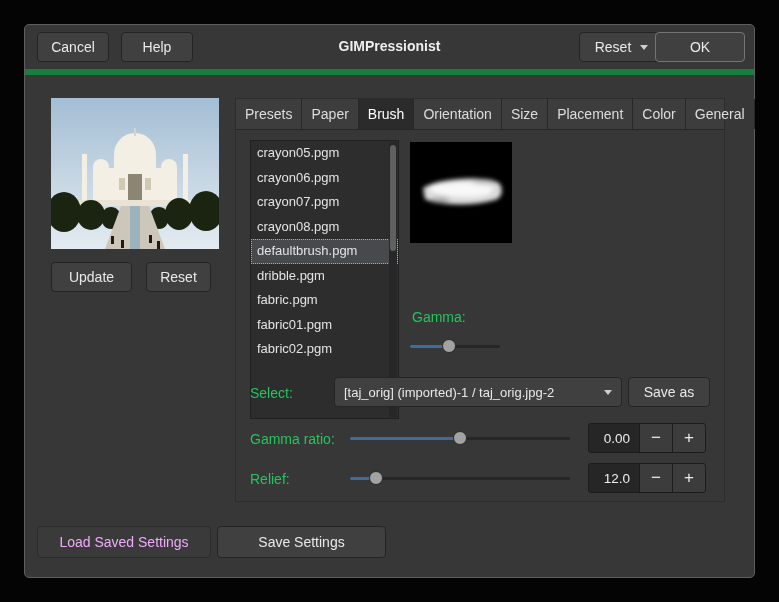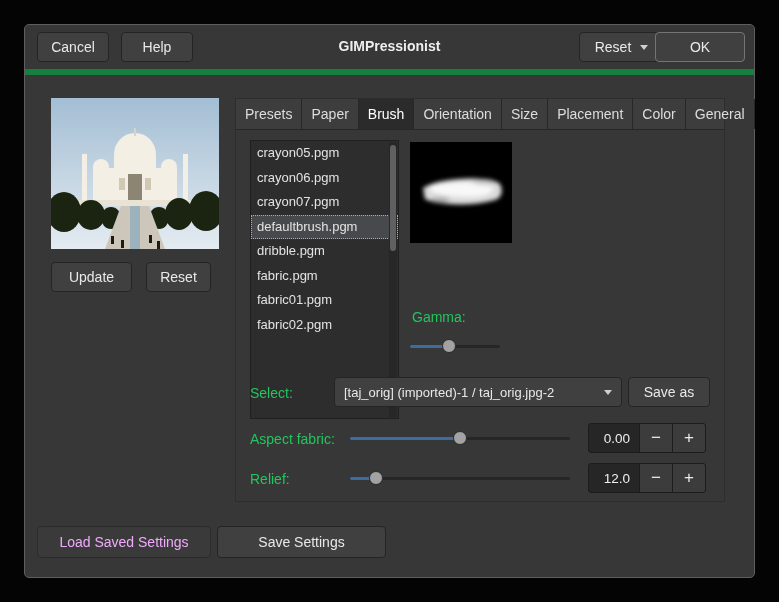--- a/index.html
+++ b/index.html
@@ -153,20 +153,21 @@
       <div class="tab">Size</div>
       <div class="tab">Placement</div>
       <div class="tab">Color</div>
       <div class="tab">General</div>
     </div>
 
     <div class="brush-list">
       <div class="brush-item">crayon05.pgm</div>
       <div class="brush-item">crayon06.pgm</div>
       <div class="brush-item">crayon07.pgm</div>
+      <div class="brush-item">crayon08.pgm</div>
       <div class="brush-item selected">defaultbrush.pgm</div>
       <div class="brush-item">dribble.pgm</div>
       <div class="brush-item">fabric.pgm</div>
       <div class="brush-item">fabric01.pgm</div>
       <div class="brush-item">fabric02.pgm</div>
       <div class="scrollbar">
         <div class="scroll-thumb"></div>
       </div>
     </div>
 
@@ -194,21 +195,21 @@
       <div class="thumb" style="left:43%"></div>
     </div>
 
     <div class="lbl lbl-select">Select:</div>
     <div class="dropdown">
       <span>[taj_orig] (imported)-1 / taj_orig.jpg-2</span>
       <span class="chev"></span>
     </div>
     <div class="btn btn-saveas">Save as</div>
 
-    <div class="lbl lbl-aspect">Aspect fabric:</div>
+    <div class="lbl lbl-aspect">Gamma ratio:</div>
     <div class="slider slider-aspect">
       <div class="track"></div>
       <div class="fill" style="width:50%"></div>
       <div class="thumb" style="left:50%"></div>
     </div>
     <div class="spin spin-aspect">
       <input readonly="" value="0.00" style="">
       <div class="sbtn">−</div>
       <div class="sbtn plus">+</div>
     </div>

